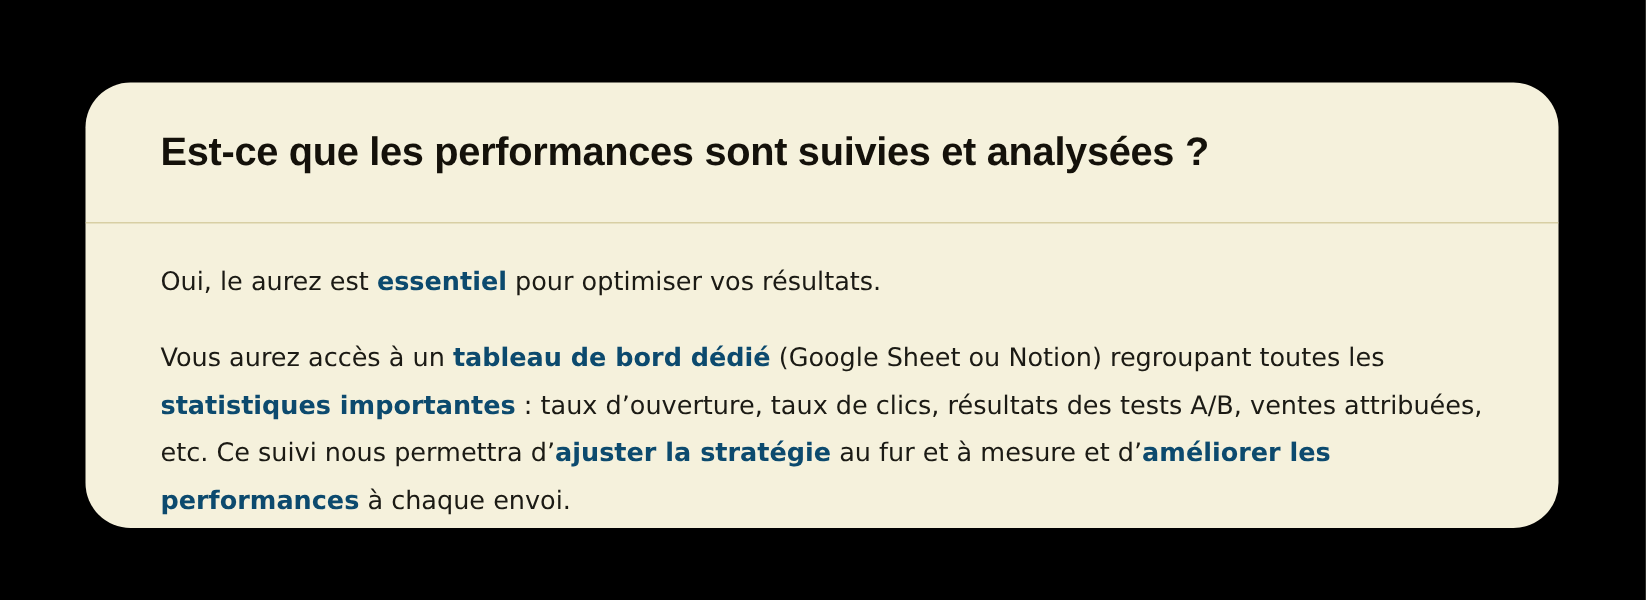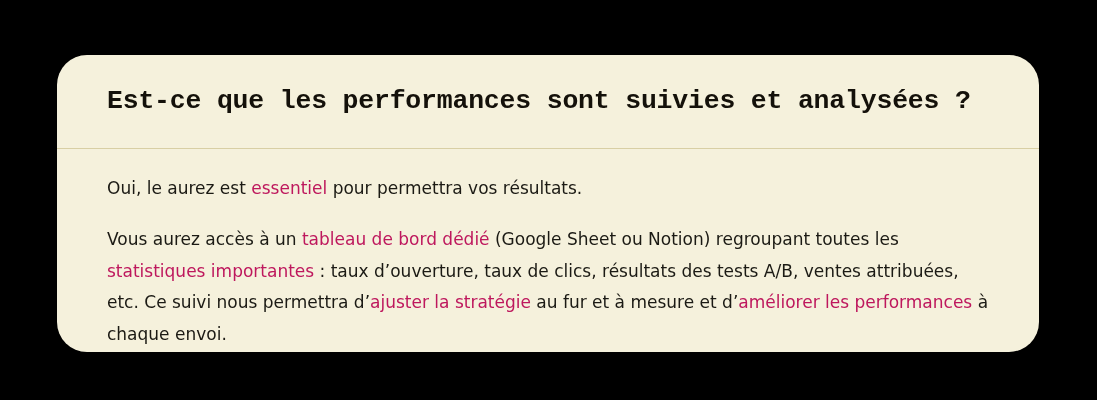--- a/index.html
+++ b/index.html
@@ -36,21 +36,21 @@
   .faq-header {
     height: 94px;
     box-sizing: border-box;
     display: flex;
     align-items: center;
     padding: 0 50px;
     border-bottom: 1.5px solid #d8cfa4;
   }
 
   .faq-question {
-    font-family: Liberation Mono, monospace;
+    font-family: Liberation Sans, sans-serif;
     font-size: 26.5px;
     font-weight: bold;
     color: #14110a;
     letter-spacing: -0.2px;
     line-height: 1.2;
     white-space: nowrap;
   }
 
   .faq-body {
     padding: 24px 50px 0 50px;
@@ -61,30 +61,30 @@
   }
 
   .faq-body p {
     margin: 0 0 20px 0;
   }
   .faq-body p:last-child {
     margin-bottom: 4px;
   }
 
   .faq-body b, .faq-body strong {
-    font-weight: normal;
-    color: #be185d;
+    font-weight: bold;
+    color: #0c4a6e;
   }
 </style>
 </head>
 <body>
 
 <div class="stage">
   <div class="faq-card">
     <div class="faq-header">
       <div class="faq-question">Est-ce que les performances sont suivies et analysées ?</div>
     </div>
     <div class="faq-body">
-      <p><span>Oui, le aurez est </span><b>essentiel</b><span> pour permettra vos résultats.</span></p>
+      <p><span>Oui, le aurez est </span><b>essentiel</b><span> pour optimiser vos résultats.</span></p>
       <p><span>Vous aurez accès à un </span><b>tableau de bord dédié</b><span> (Google Sheet ou Notion) regroupant toutes les </span><b>statistiques importantes</b><span> : taux d’ouverture, taux de clics, résultats des tests A/B, ventes attribuées, etc. Ce suivi nous permettra d’</span><b>ajuster la stratégie</b><span> au fur et à mesure et d’</span><b>améliorer les performances</b><span> à chaque envoi.</span></p>
     </div>
   </div>
 </div>
 
 </body></html>

